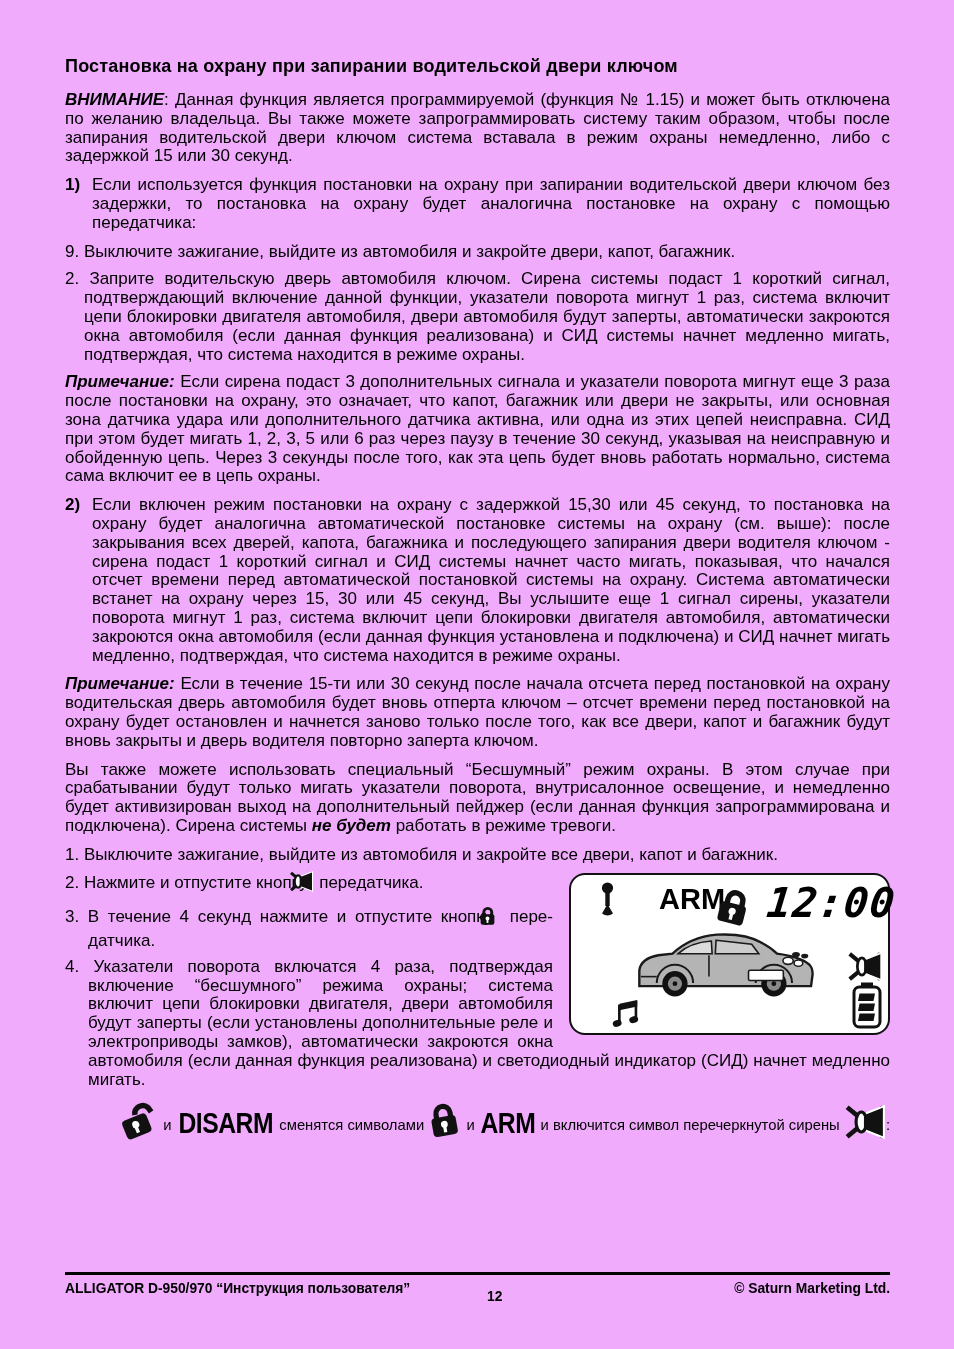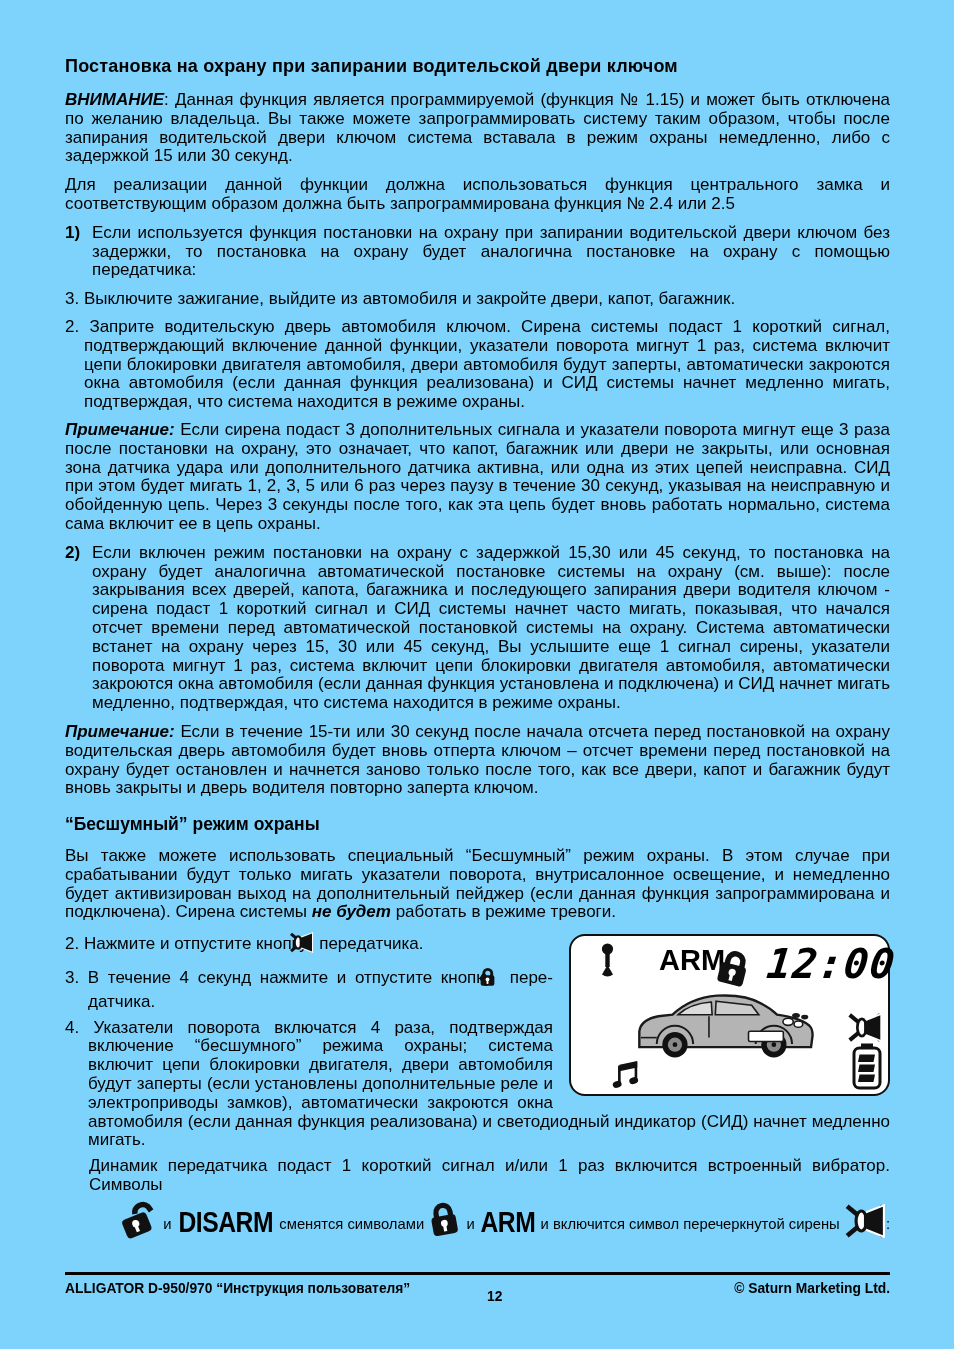--- a/index.html
+++ b/index.html
@@ -1,19 +1,19 @@
 <!DOCTYPE html>
 <html lang="ru"><head>
 <meta charset="utf-8">
 <style>
   html,body{margin:0;padding:0;background:#e8e8e8;}
   .page{
     position:relative;
     width:954px;height:1349px;
-    background:#7dd3fc;
+    background:#f0abfc;
     font-family:"Liberation Sans",sans-serif;
     color:#000;
     overflow:hidden;
   }
   .content{
     position:absolute;left:65px;top:56px;width:825px;
   }
   .title{
     font-size:18px;font-weight:bold;margin:0 0 14px 0;letter-spacing:.2px;
   }
@@ -73,41 +73,40 @@
 </head>
 <body>
 
 <div class="page">
   <div class="content">
 
     <h1 class="title">Постановка на охрану при запирании водительской двери ключом</h1>
 
     <p class="para"><span class="lead-bi">ВНИМАНИЕ</span><span>: Данная функция является программируемой (функция № 1.15) и может быть отключена по желанию владельца. Вы также можете запрограммировать систему таким образом, чтобы после запирания водительской двери ключом система вставала в режим охраны немедленно, либо с задержкой 15 или 30 секунд.</span></p>
 
-    <p class="para">Для реализации данной функции должна использоваться функция центрального замка и соответствующим образом должна быть запрограммирована функция № 2.4 или 2.5</p>
 
     <div class="para num-item">
       <span class="num">1)</span><span>Если используется функция постановки на охрану при запирании водительской двери ключом </span><span class="it">без задержки</span><span>, то постановка на охрану будет аналогична постановке на охрану с помощью передатчика:</span>
     </div>
 
-    <div class="para hstep">3. Выключите зажигание, выйдите из автомобиля и закройте двери, капот, багажник.</div>
+    <div class="para hstep">9. Выключите зажигание, выйдите из автомобиля и закройте двери, капот, багажник.</div>
     <div class="para hstep">2. Заприте водительскую дверь автомобиля ключом. Сирена системы подаст 1 короткий сигнал, подтверждающий включение данной функции, указатели поворота мигнут 1 раз, система включит цепи блокировки двигателя автомобиля, двери автомобиля будут заперты, автоматически закроются окна автомобиля (если данная функция реализована) и СИД системы начнет медленно мигать, подтверждая, что система находится в режиме охраны.</div>
 
     <p class="para"><span class="lead-bi">Примечание:</span><span> Если сирена подаст 3 дополнительных сигнала и указатели поворота мигнут еще 3 раза после постановки на охрану, это означает, что капот, багажник или двери не закрыты, или основная зона датчика удара или дополнительного датчика активна, или одна из этих цепей неисправна. СИД при этом будет мигать 1, 2, 3, 5 или 6 раз через паузу в течение 30 секунд, указывая на неисправную и обойденную цепь. Через 3 секунды после того, как эта цепь будет вновь работать нормально, система сама включит ее в цепь охраны.</span></p>
 
     <div class="para num-item">
       <span class="num">2)</span><span>Если включен режим постановки на охрану </span><span class="it">с задержкой 15,30 или 45 секунд</span><span>, то постановка на охрану будет аналогична автоматической постановке системы на охрану (см. выше): после закрывания всех дверей, капота, багажника и последующего запирания двери водителя ключом - сирена подаст 1 короткий сигнал и СИД системы начнет часто мигать, показывая, что начался отсчет времени перед автоматической постановкой системы на охрану. Система автоматически встанет на охрану через 15, 30 или 45 секунд, Вы услышите еще 1 сигнал сирены, указатели поворота мигнут 1 раз, система включит цепи блокировки двигателя автомобиля, автоматически закроются окна автомобиля (если данная функция установлена и подключена) и СИД начнет мигать медленно, подтверждая, что система находится в режиме охраны.</span>
     </div>
 
     <p class="para"><span class="lead-bi">Примечание:</span><span> Если в течение 15-ти или 30 секунд после начала отсчета перед постановкой на охрану водительская дверь автомобиля будет вновь отперта ключом – отсчет времени перед постановкой на охрану будет остановлен и начнется заново только после того, как все двери, капот и багажник будут вновь закрыты и дверь водителя повторно заперта ключом.</span></p>
 
-    <h2 class="heading2">“Бесшумный” режим охраны</h2>
 
     <p class="para"><span>Вы также можете использовать специальный “Бесшумный” режим охраны. В этом случае при срабатывании будут только мигать указатели поворота, внутрисалонное освещение, и немедленно будет активизирован выход на дополнительный пейджер (если данная функция запрограммирована и подключена). Сирена системы </span><span class="bi">не будет</span><span> работать в режиме тревоги.</span></p>
 
+    <div class="para s-step">1. Выключите зажигание, выйдите из автомобиля и закройте все двери, капот и багажник.</div>
 
     <div class="lcd">
       <span class="icon abs" style="left:28px;top:7px;">
         <svg width="17" height="38" viewBox="0 0 17 38">
           <circle cx="8.5" cy="6" r="5.6" fill="#111"></circle>
           <rect x="6.3" y="9" width="4.4" height="15" fill="#111"></rect>
           <path d="M8.5,22 L14,31.5 Q8.5,35.5 3,31.5 Z" fill="#111"></path>
         </svg>
       </span>
       <span class="arm-label">ARM</span>
@@ -183,21 +182,20 @@
             <path d="M11,20 v-6 a7.5,7.5 0 0 1 15,0 v6" fill="none" stroke="#111" stroke-width="5.5"></path>
             <rect x="5" y="17.5" width="26" height="20" rx="4" fill="#111"></rect>
             <circle cx="18" cy="25.5" r="3.6" fill="#fff"></circle>
             <rect x="16.3" y="27.5" width="3.4" height="6.5" fill="#fff"></rect>
           </svg></span><span> пере-датчика.</span></div>
 
     <div class="para s-step">4. Указатели поворота включатся 4 раза, подтверждая включение “бесшумного” режима охраны; система включит цепи блокировки двигателя, двери автомобиля будут заперты (если установлены дополнительные реле и электроприводы замков), автоматически закроются окна автомобиля (если данная функция реализована) и светодиодный индикатор (СИД) начнет медленно мигать.</div>
 
     <div class="clear"></div>
 
-    <p class="para vibro">Динамик передатчика подаст 1 короткий сигнал и/или 1 раз включится встроенный вибратор. Символы </p>
 
     <div class="symline">
       <span class="icon" style="vertical-align:-8px;transform:rotate(-14deg);">
         <svg width="37" height="40" viewBox="0 0 37 40">
           <path d="M16,16 a8,8 0 0 1 14.5,-4 l2,5" fill="none" stroke="#111" stroke-width="5.5"></path>
           <rect x="2" y="17.5" width="26" height="20" rx="4" fill="#111" transform="rotate(-8 15 27)"></rect>
           <circle cx="14.5" cy="25.5" r="3.6" fill="#fff"></circle>
           <rect x="12.9" y="27.5" width="3.4" height="6.5" fill="#fff" transform="rotate(-8 14.5 30)"></rect>
         </svg>
       </span><span> и </span><span class="bigword">DISARM</span><span> сменятся символами </span><span class="icon" style="vertical-align:-8px;transform:rotate(-10deg);">

